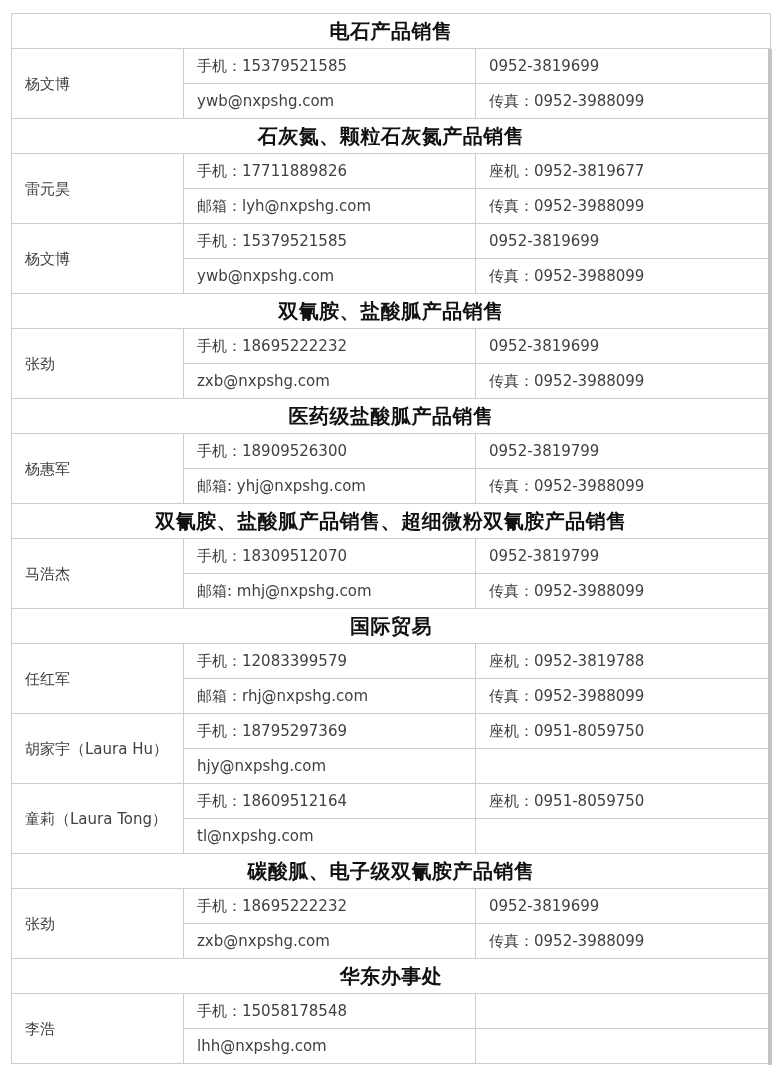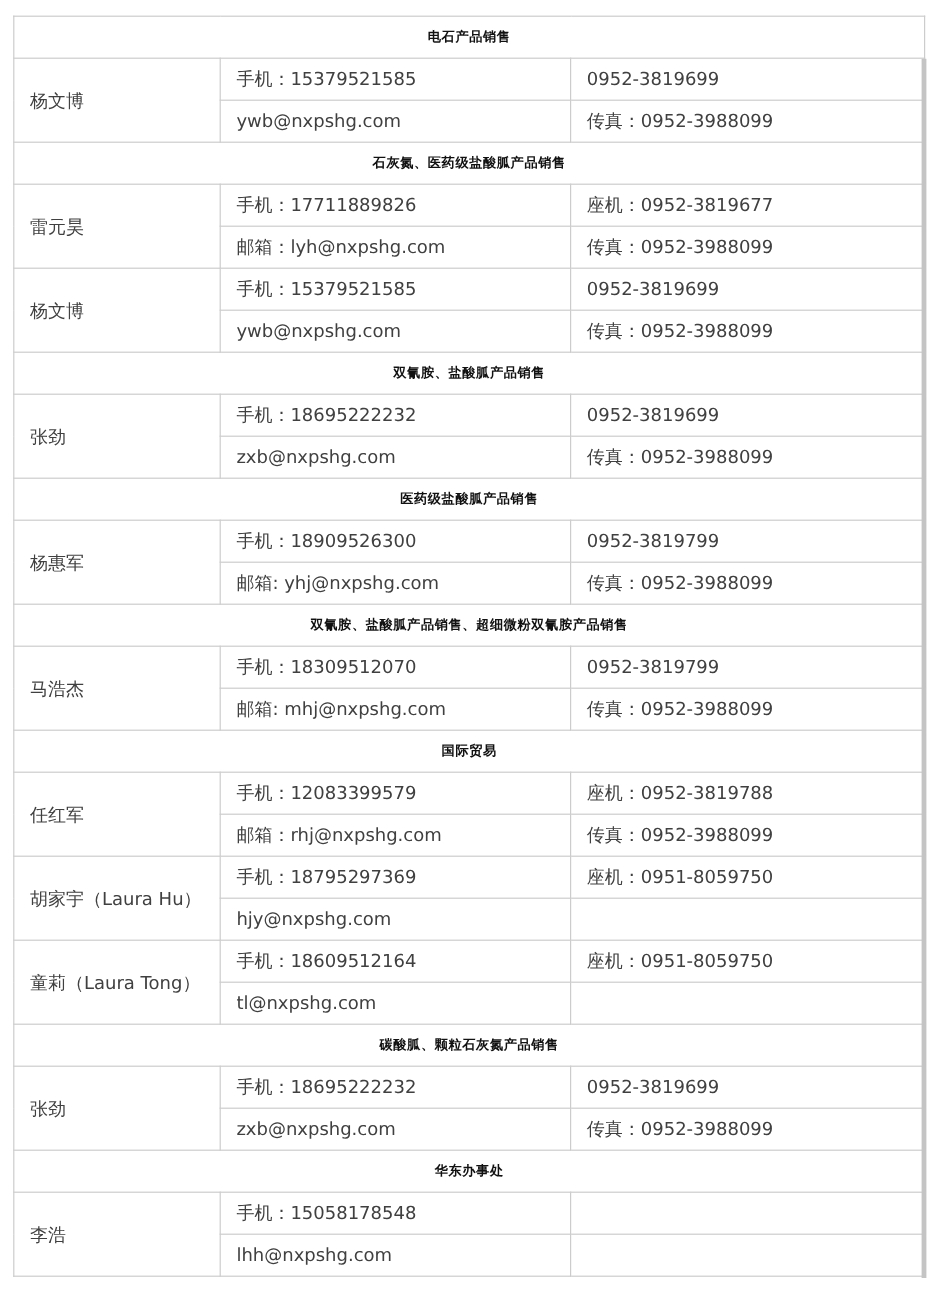--- a/index.html
+++ b/index.html
@@ -34,21 +34,21 @@
     overflow:hidden;
     white-space:nowrap;
     vertical-align:middle;
     line-height:34px;
   }
   .contact-table td.section-header{
     text-align:center;
     font-weight:bold;
     color:var(--header-text);
     padding:0;
-    font-size:11px;
+    font-size:20px;
     letter-spacing:0.5px;
   }
   .contact-table td.name-cell{
     vertical-align:middle;
   }
   .right-scrollbar{
     position:absolute;
     left:768px;
     top:49px;
     width:4px;
@@ -72,21 +72,21 @@
       <tr>
         <td class="name-cell" rowspan="2">杨文博</td>
         <td>手机：15379521585</td>
         <td>0952-3819699</td>
       </tr>
       <tr>
         <td>ywb@nxpshg.com</td>
         <td>传真：0952-3988099</td>
       </tr>
       <tr>
-        <td class="section-header" colspan="3">石灰氮、医药级盐酸胍产品销售</td>
+        <td class="section-header" colspan="3">石灰氮、颗粒石灰氮产品销售</td>
       </tr>
       <tr>
         <td class="name-cell" rowspan="2">雷元昊</td>
         <td>手机：17711889826</td>
         <td>座机：0952-3819677</td>
       </tr>
       <tr>
         <td>邮箱：lyh@nxpshg.com</td>
         <td>传真：0952-3988099</td>
       </tr>
@@ -159,21 +159,21 @@
       <tr>
         <td class="name-cell" rowspan="2">童莉（Laura Tong）</td>
         <td>手机：18609512164</td>
         <td>座机：0951-8059750</td>
       </tr>
       <tr>
         <td>tl@nxpshg.com</td>
         <td></td>
       </tr>
       <tr>
-        <td class="section-header" colspan="3">碳酸胍、颗粒石灰氮产品销售</td>
+        <td class="section-header" colspan="3">碳酸胍、电子级双氰胺产品销售</td>
       </tr>
       <tr>
         <td class="name-cell" rowspan="2">张劲</td>
         <td>手机：18695222232</td>
         <td>0952-3819699</td>
       </tr>
       <tr>
         <td>zxb@nxpshg.com</td>
         <td>传真：0952-3988099</td>
       </tr>

